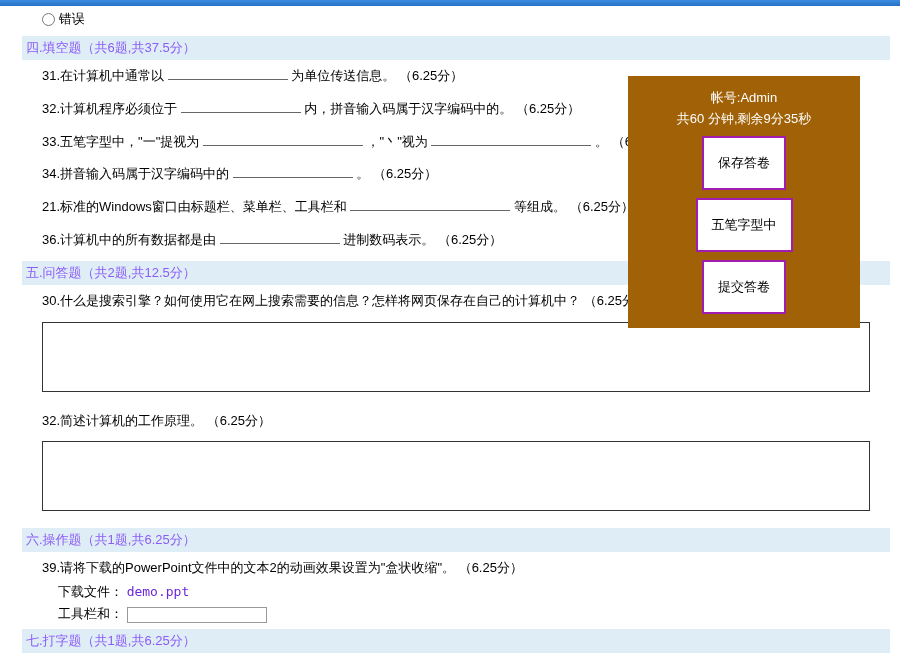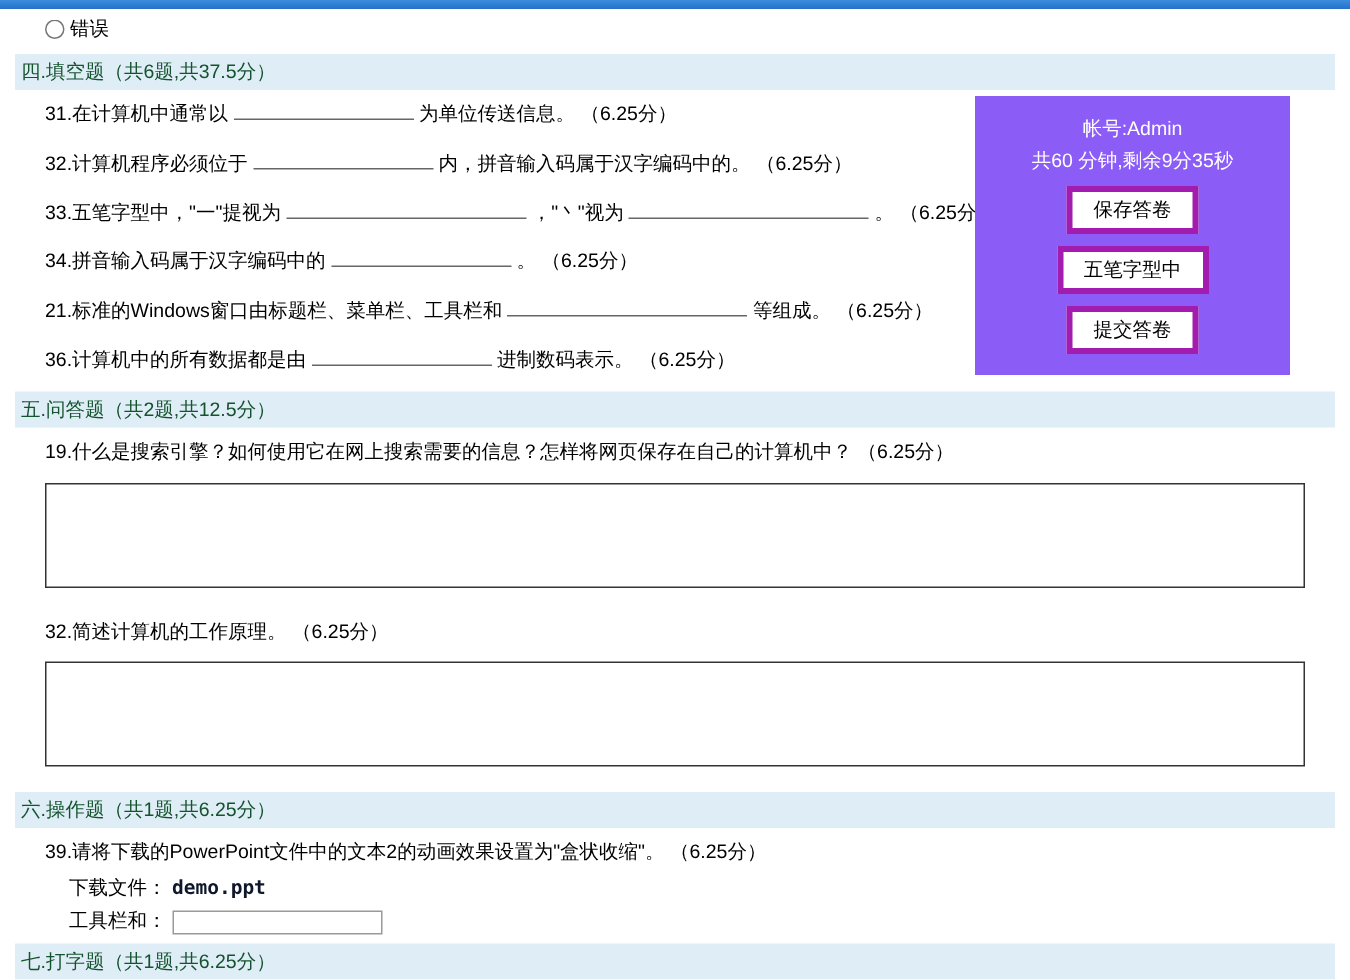--- a/index.html
+++ b/index.html
@@ -10,29 +10,30 @@
       color: #000;
       width: 900px;
     }
     .title-bar {
       background: linear-gradient(to bottom, #3b8de0, #2671c7);
       height: 6px;
       width: 100%;
     }
     .content {
       padding: 2px 10px 0 10px;
+      margin-left: 12px;
     }
     .radio-line {
       padding: 2px 0 4px 20px;
     }
     .radio-line input { vertical-align: middle; }
     .section-header {
       background: #dfedf7;
       padding: 3px 4px;
-      color: #14532d;
+      color: #8b5cf6;
       font-size: 13px;
       margin-top: 4px;
     }
     .question {
       padding: 6px 4px 6px 20px;
       line-height: 1.6;
     }
     .blank {
       display: inline-block;
       border-bottom: 1px solid #666;
@@ -40,56 +41,56 @@
       height: 14px;
       vertical-align: baseline;
     }
     .blank.long { min-width: 160px; }
     .points {
       color: #000000;
     }
     .sidebar {
       position: absolute;
       right: 40px;
-      top: 64px;
-      width: 210px;
-      background: #8b5cf6;
+      top: 76px;
+      width: 232px;
+      background: #a16207;
       color: #fff;
       text-align: center;
       padding: 10px 8px 14px 8px;
       font-size: 13px;
     }
     .sidebar .info-line {
       margin: 3px 0;
     }
     .sidebar button {
       display: block;
       margin: 8px auto 0 auto;
-      padding: 3px 14px;
+      padding: 16px 14px;
       background: #fff;
-      border: 4px solid #a21caf;
+      border: 2px solid #a21caf;
       font-size: 13px;
       cursor: pointer;
       font-family: inherit;
     }
     .textarea-box {
       margin: 4px 20px 10px 20px;
       width: calc(100% - 40px);
       height: 70px;
       border: 1px solid #333;
       background: #fff;
       resize: none;
       font-family: inherit;
     }
     .download-line, .upload-line {
       padding: 2px 0 2px 36px;
     }
     .file-link {
-      color: #0f172a;
-      font-weight: bold;
+      color: #6d28d9;
+      font-weight: normal;
       font-family: monospace, SimSun;
     }
     .file-input-box {
       display: inline-block;
       width: 140px;
       height: 16px;
       border: 1px solid #999;
       vertical-align: middle;
       background: #fff;
     }
@@ -148,21 +149,21 @@
   <div class="question">
     <span>36.计算机中的所有数据都是由</span>
     <span class="blank"></span>
     <span>进制数码表示。</span>
     <span class="points">（6.25分）</span>
   </div>
 
   <div class="section-header">五.问答题（共2题,共12.5分）</div>
 
   <div class="question">
-    <span>19.什么是搜索引擎？如何使用它在网上搜索需要的信息？怎样将网页保存在自己的计算机中？</span>
+    <span>30.什么是搜索引擎？如何使用它在网上搜索需要的信息？怎样将网页保存在自己的计算机中？</span>
     <span class="points">（6.25分）</span>
   </div>
   <textarea class="textarea-box" style=""></textarea>
 
   <div class="question">
     <span>32.简述计算机的工作原理。</span>
     <span class="points">（6.25分）</span>
   </div>
   <textarea class="textarea-box" style=""></textarea>
 

